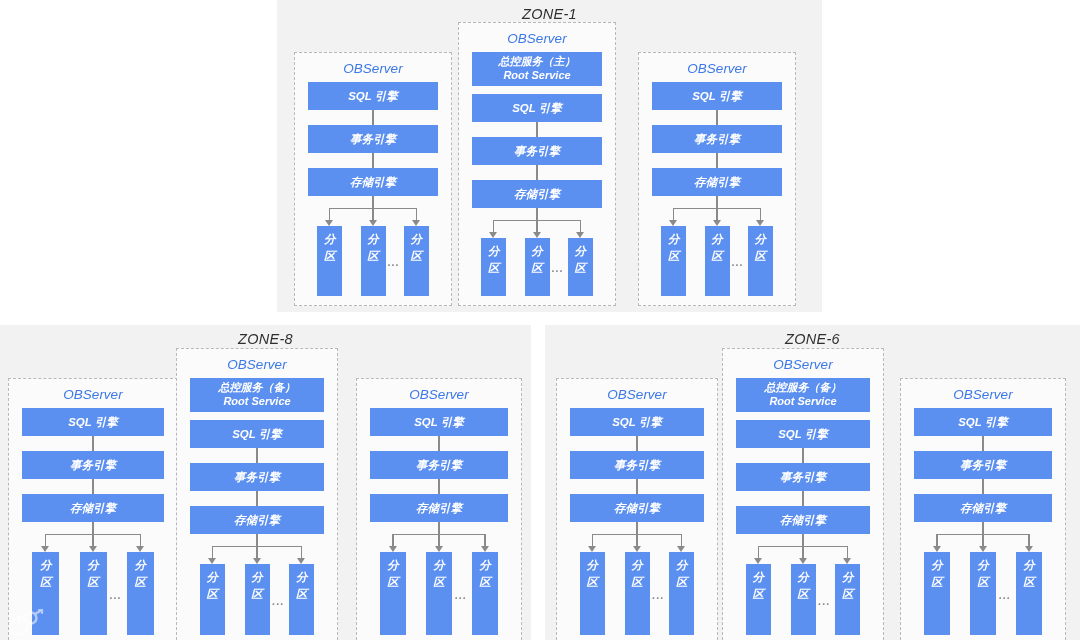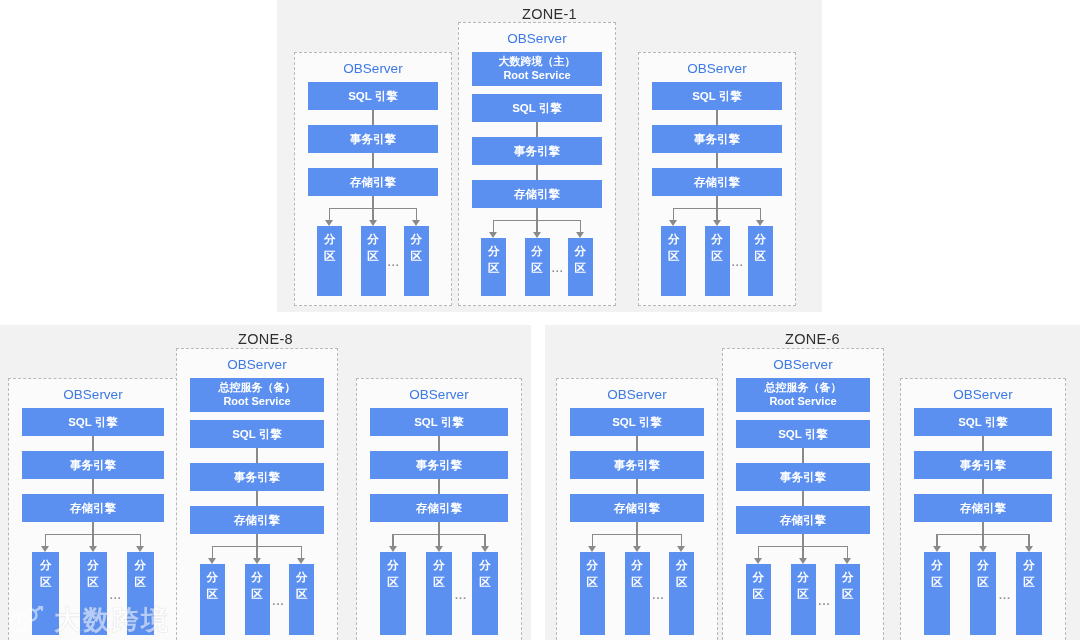--- a/index.html
+++ b/index.html
@@ -2,21 +2,21 @@
 <html><head>
 <meta charset="utf-8">
 <style>
   * { box-sizing: border-box; margin: 0; padding: 0; }
   html, body {
     width: 1080px; height: 640px;
     background: #ffffff;
     font-family: "Liberation Sans", "DejaVu Sans", sans-serif;
     overflow: hidden;
   }
-  #canvas { position: relative; width: 1080px; height: 504px; }
+  #canvas { position: relative; width: 1080px; height: 504px; font-style: italic; }
 
   
   .zone {
     position: absolute;
     background: #f2f2f2;
   }
   .zone-title {
     position: absolute;
     top: 6px; left: 0; right: 0;
     text-align: center;
@@ -145,21 +145,21 @@
     <div class="vline" style="left: 415.633px; top: 208px; height: 12px;"></div>
     <div class="arrowhead" style="left: 411.833px; top: 220px;"></div>
     <div class="part" title="分区" style="left: 403.833px; top: 226px; width: 25px; height: 70px;">
       <span>分</span>
       <span>区</span>
     </div>
     <div class="ellipsis" style="left: 387.667px; top: 257px;">...</div>
     <div class="obs" style="left: 458px; top: 22px; width: 158px; height: 284px;">
       <div class="obs-title">OBServer</div>
     </div>
-    <div class="bbox rs" style="left: 472px; top: 52px; width: 130px; height: 34px;">大数跨境（主）
+    <div class="bbox rs" style="left: 472px; top: 52px; width: 130px; height: 34px;">总控服务（主）
 Root Service</div>
     <div class="bbox" style="left: 472px; top: 94px; width: 130px; height: 28px;">SQL 引擎</div>
     <div class="bbox" style="left: 472px; top: 137px; width: 130px; height: 28px;">事务引擎</div>
     <div class="vline" style="left: 536.3px; top: 122px; height: 15px;"></div>
     <div class="bbox" style="left: 472px; top: 180px; width: 130px; height: 28px;">存储引擎</div>
     <div class="vline" style="left: 536.3px; top: 165px; height: 15px;"></div>
     <div class="vline" style="left: 536.3px; top: 208px; height: 12px;"></div>
     <div class="hline" style="left: 493.667px; top: 220px; width: 86.6667px;"></div>
     <div class="vline" style="left: 492.967px; top: 220px; height: 12px;"></div>
     <div class="arrowhead" style="left: 489.167px; top: 232px;"></div>
@@ -398,14 +398,13 @@
 <div id="watermark" style="z-index: 50;">
   <span class="wm-logo">
     <svg width="42" height="30" viewBox="0 0 42 30">
       <circle cx="13" cy="18" r="8.5" fill="none" stroke="#ffffff" stroke-width="2.4"></circle>
       <path d="M13 18 L13 9" stroke="#ffffff" stroke-width="2.4" fill="none" stroke-linecap="round"></path>
       <circle cx="25" cy="10" r="5.5" fill="none" stroke="#ffffff" stroke-width="2.4"></circle>
       <path d="M29 6 L36 2" stroke="#ffffff" stroke-width="2.4" fill="none" stroke-linecap="round"></path>
       <path d="M33 2 L36 2 L36 5" stroke="#ffffff" stroke-width="2.2" fill="none" stroke-linecap="round" stroke-linejoin="round"></path>
     </svg>
   </span>
-  <span class="wm-text">大数跨境</span>
 </div>
 
 </body></html>

